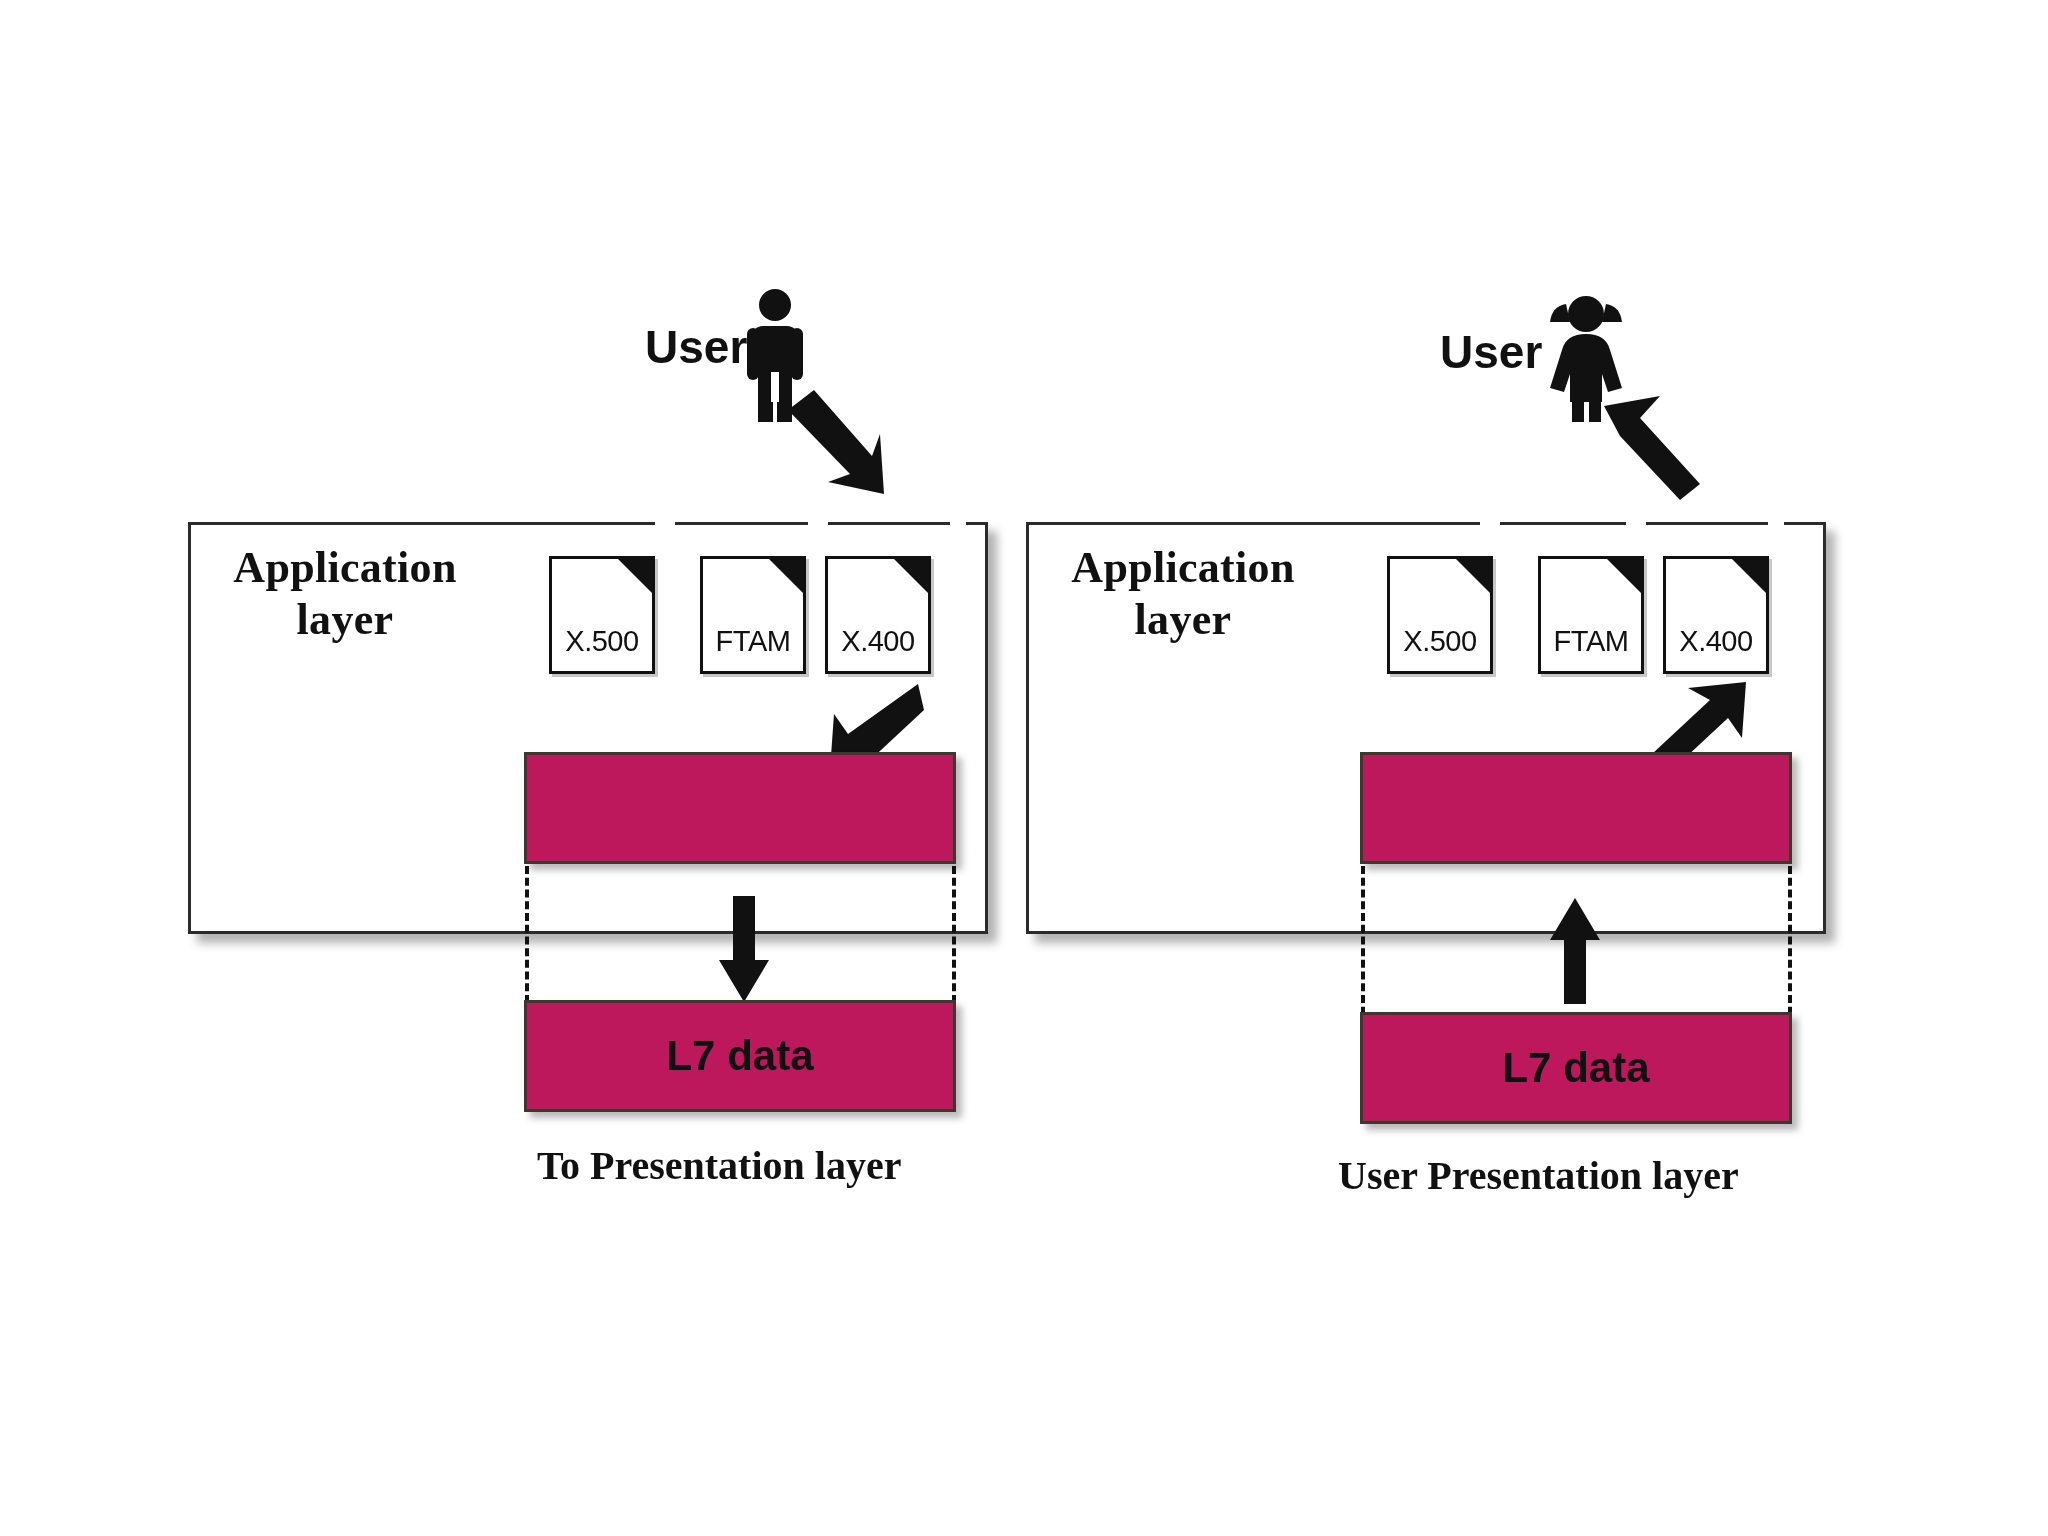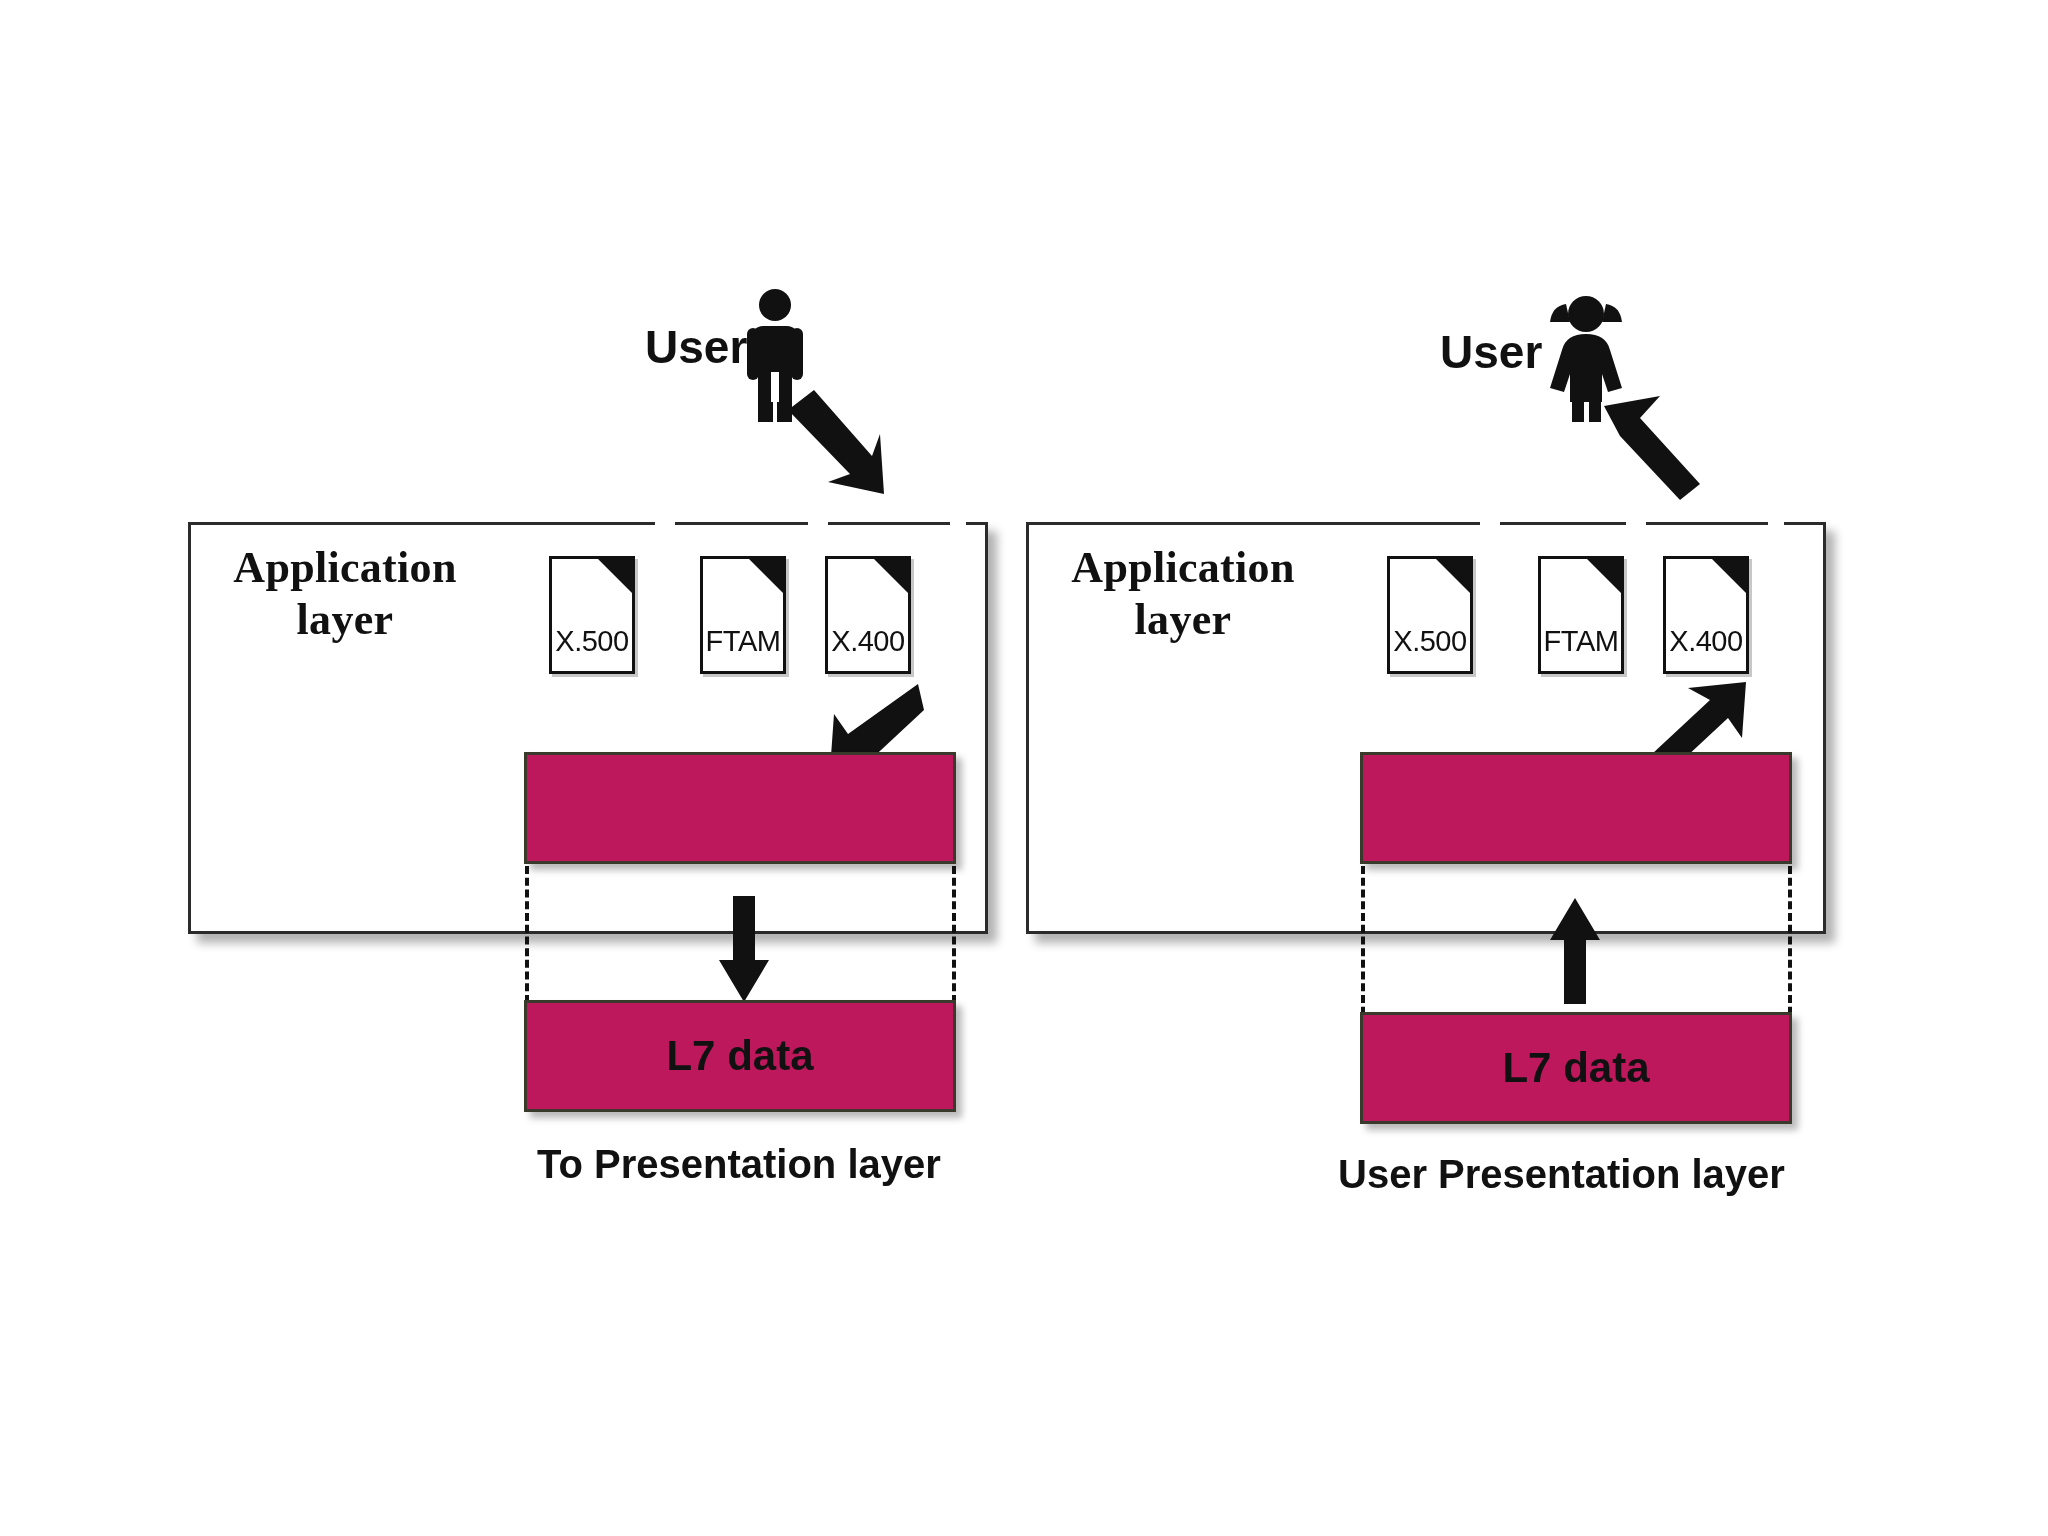--- a/index.html
+++ b/index.html
@@ -36,21 +36,21 @@
     font-size:44px;
     color:#111;
     line-height:1.18;
     text-align:center;
     letter-spacing:0.3px;
   }
 
   
   .doc{
     position:absolute;
-    width:86px;height:118px;
+    width:106px;height:118px;
     box-sizing:border-box;
   }
   .doc .sheet{
     position:absolute;inset:0;
     background:#ffffff;
     border:3px solid #111;
     box-sizing:border-box;
     box-shadow:3px 3px 0 rgba(0,0,0,0.22);
   }
   .doc .fold{
@@ -92,21 +92,21 @@
   
   .dash-v{
     position:absolute;
     width:0;
     border-left:4px dashed #111;
   }
 
   
   .caption{
     position:absolute;
-    font-family:Liberation Sans, sans-serif;
+    font-family:Liberation Serif, serif;
     font-weight:bold;
     font-size:40px;
     color:#111;
     white-space:nowrap;
   }
 
   
   .user-label{
     position:absolute;
     font-family:"Liberation Sans", sans-serif;

